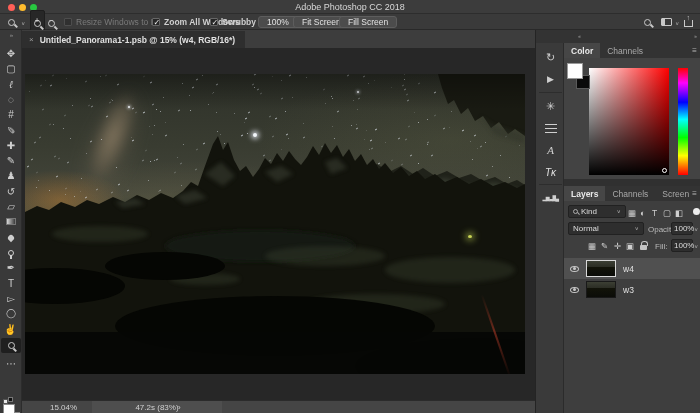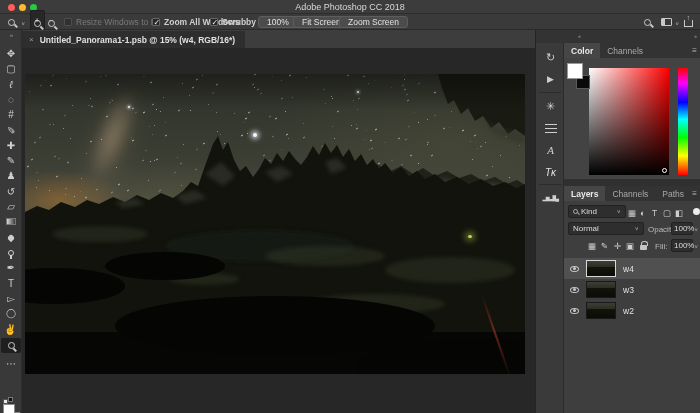--- a/index.html
+++ b/index.html
@@ -165,21 +165,21 @@
       <span class="checkbox checked"></span>
       <span class="opt-label" style="font-weight:bold">Scrubby Zoom</span>
     </div>
     <div class="opt-item" style="left:258px">
       <span class="opt-btn">100%</span>
     </div>
     <div class="opt-item" style="left:293px">
       <span class="opt-btn">Fit Screen</span>
     </div>
     <div class="opt-item" style="left:339px">
-      <span class="opt-btn">Zoom Screen</span>
+      <span class="opt-btn">Fill Screen</span>
     </div>
     <div class="opt-item" style="left:644px">
         <span class="mag"></span>
       </div>
     <div class="opt-item" style="left:661px">
       <span class="ws-icon"></span>
       <span class="chev" style="margin-left:3px">∨</span>
     </div>
     <div class="opt-item" style="left:684px">
         <span class="mini-share"></span>
@@ -578,20 +578,25 @@
           <ellipse cx="450" cy="292" rx="120" ry="28"></ellipse>
         </g>
         <rect y="258" width="500" height="42" fill="#060704" opacity=".9"></rect>
       </svg>
       <div id="green-light"></div>
       <div id="red-streak"></div>
       <div id="vignette"></div>
     </div>
   </div>
 
+  <div id="statusbar" class="abs">
+    <div class="seg" style="left:28px">15.04%</div>
+    <div class="seg" id="status-progress-seg">47.2s (83%)</div>
+    <div class="seg" style="left:156px">›</div>
+  </div>
 
   <div id="rightcol" class="abs">
     <div id="dock-header">
       <span style="left:42px">‹‹</span>
       <span style="right:5px">››</span>
     </div>
 
     <div id="icon-rail">
       <div class="rail-cell" style="top:3px">
           <span>↻</span>
@@ -630,21 +635,21 @@
         <div id="cp-bg"></div>
         <div id="color-field"></div>
         <div id="color-cursor"></div>
         <div id="hue-strip"></div>
       </div>
       <div id="panel-gap"></div>
 
       <div class="ptabs" id="layers-tabs">
         <div class="ptab active">Layers</div>
         <div class="ptab">Channels</div>
-        <div class="ptab">Paths</div>
+        <div class="ptab">Screen</div>
         <div class="pmenu">≡</div>
       </div>
       <div id="layers-body">
 
         <div class="dd" style="left:4px;top:4px;width:58px">
           <span class="mini-mag"></span>
           <span>Kind</span>
           <span class="chev">∨</span>
         </div>
         <span class="frow-icon" style="left:64px;top:7px">▦</span>
@@ -679,22 +684,17 @@
         <div class="layer-row selected" style="top:57px">
           <span class="eye"></span>
           <span class="thumb"></span>
           <span class="lname">w4</span>
         </div>
         <div class="layer-row" style="top:78px">
           <span class="eye"></span>
           <span class="thumb"></span>
           <span class="lname">w3</span>
         </div>
-        <div class="layer-row" style="top:99px">
-          <span class="eye"></span>
-          <span class="thumb"></span>
-          <span class="lname">w2</span>
-        </div>
 
       </div>
     </div>
   </div>
 </div>
 
 </body></html>

